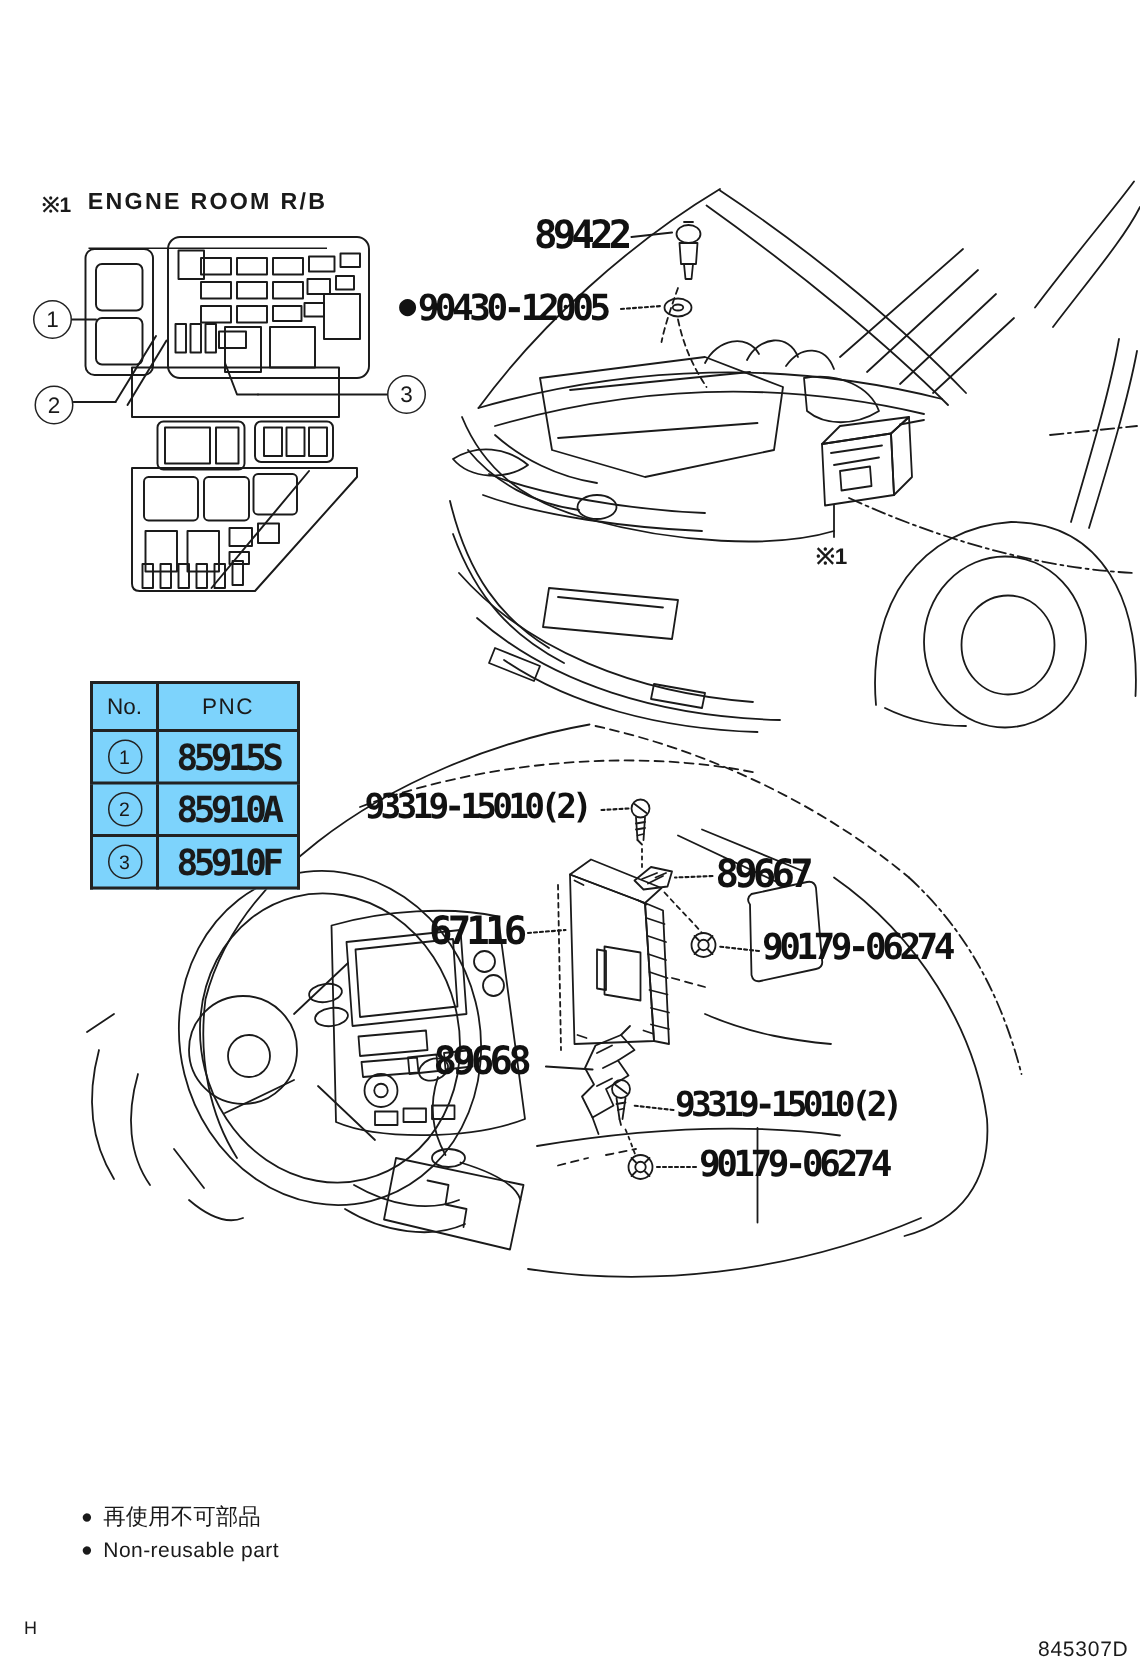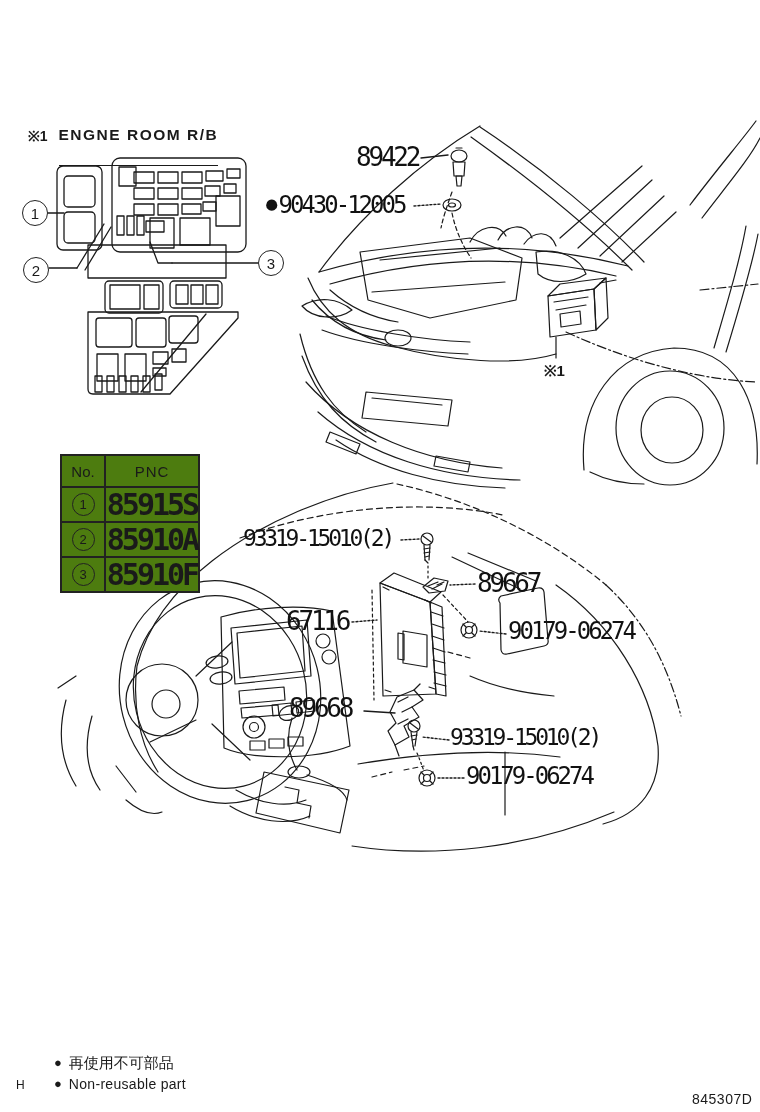--- a/index.html
+++ b/index.html
@@ -1,46 +1,46 @@
 <!DOCTYPE html>
 <html><head>
 <meta charset="utf-8">
 <style>
   html,body{margin:0;padding:0;background:#fff;}
   .page{position:relative;width:760px;height:1112px;background:#fff;overflow:hidden;
         font-family:"Liberation Sans",sans-serif;color:#1a1a1a;}
   .art{position:absolute;left:0;top:0;}
   
   .pn{position:absolute;white-space:nowrap;font-family:"DejaVu Sans Mono","Liberation Mono",monospace;
-      font-weight:normal;color:#111;line-height:1;}
+      font-weight:bold;color:#111;line-height:1;}
   .pn-lg{font-size:26px;letter-spacing:-3.2px;}
   .pn-md{font-size:24px;letter-spacing:-3px;}
   .pn-sm{font-size:23px;letter-spacing:-3.2px;}
   .bullet{font-size:19px;vertical-align:3px;letter-spacing:0;margin-right:1px;}
   
   .er-title{position:absolute;left:28px;top:126px;display:flex;align-items:flex-start;gap:11px;}
   .er-ref{font-size:14px;font-weight:bold;}
   .er-text{font-size:15.5px;font-weight:bold;letter-spacing:1.5px;
            border-bottom:1.5px solid #1a1a1a;padding-bottom:21px;}
   
   .callout{position:absolute;width:26px;height:26px;border:1.8px solid #222;border-radius:50%;
            display:flex;align-items:center;justify-content:center;font-size:15px;line-height:1;
            background:#fff;box-sizing:border-box;}
   
-  .pnc-table{position:absolute;left:60px;top:454px;border-collapse:collapse;background:#4d7c0f;}
+  .pnc-table{position:absolute;left:60px;top:454px;border-collapse:collapse;background:#7dd3fc;}
   .pnc-table td,.pnc-table th{border:2px solid #222;padding:0;text-align:center;vertical-align:middle;}
   .pnc-table .h-no{width:42px;height:30px;font-size:15px;font-weight:normal;}
   .pnc-table .h-pnc{width:92px;height:30px;font-size:15px;font-weight:normal;letter-spacing:1px;}
   .pnc-table td{height:33px;}
   .tbl-circ{display:inline-flex;width:21px;height:21px;border:1.6px solid #222;border-radius:50%;
             align-items:center;justify-content:center;font-size:13px;line-height:1;}
   .pnc-val{font-family:"DejaVu Sans Mono","Liberation Mono",monospace;font-weight:bold;
-           font-size:30px;letter-spacing:-3px;line-height:1;}
-  
-  .legend{position:absolute;left:54px;top:1052px;font-size:15px;line-height:21px;}
+           font-size:24px;letter-spacing:-3px;line-height:1;}
+  
+  .legend{position:absolute;left:54px;top:1000px;font-size:15px;line-height:21px;}
   .legend .b{font-size:13px;margin-right:7px;vertical-align:1px;}
   .legend .en{font-size:14px;letter-spacing:.3px;}
   .sheet{position:absolute;left:16px;top:1078px;font-size:12px;}
   .figno{position:absolute;left:692px;top:1091px;font-size:14px;letter-spacing:.5px;}
   .ref-mark{position:absolute;font-size:15px;font-weight:bold;}
 </style>
 </head>
 <body>
 
 <div class="page">

